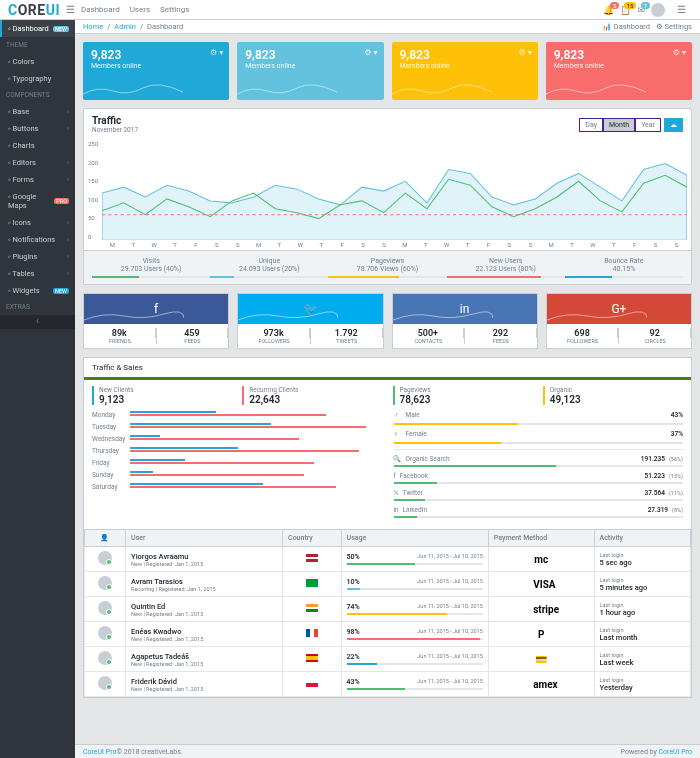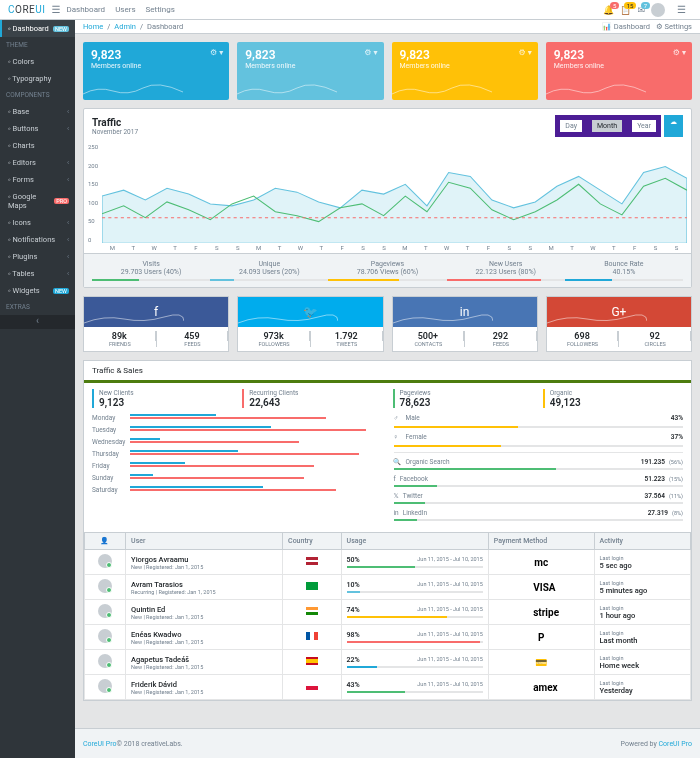--- a/index.html
+++ b/index.html
@@ -1,21 +1,21 @@
 <!DOCTYPE html>
 <html><head>
 <meta charset="utf-8">
 <style>
 * { margin: 0; padding: 0; box-sizing: border-box; }
 body { font-family: -apple-system, BlinkMacSystemFont, "Segoe UI", Roboto, sans-serif; font-size: 9px; background: #e4e5e6; width: 700px; height: 758px; overflow: hidden; }
 .app { display: flex; flex-direction: column; height: 100%; }
 
 
 .header { height: 20px; background: #fff; border-bottom: 1px solid #c8ced3; display: flex; align-items: center; padding: 0 8px; }
-.brand { font-weight: 400; color: #20a8d8; font-size: 10px; letter-spacing: 0.5px; }
+.brand { font-weight: 700; color: #20a8d8; font-size: 14px; letter-spacing: 0.5px; }
 .brand .o { color: #3a3f44; }
 .ham { margin: 0 6px; color: #73818f; font-size: 10px; }
 .header-nav { display: flex; gap: 10px; font-size: 8px; color: #73818f; }
 .header-right { margin-left: auto; display: flex; align-items: center; gap: 6px; }
 .badge-pill { border-radius: 6px; padding: 0 3px; font-size: 6px; color: #fff; }
 .bp-red { background: #f86c6b; }
 .bp-yellow { background: #ffc107; color: #23282c; }
 .bp-blue { background: #63c2de; }
 .avatarh { width: 14px; height: 14px; border-radius: 50%; background: #c8ced3; }
 
@@ -55,21 +55,21 @@
 .widget p { font-size: 7px; opacity: 0.9; }
 .widget .gear { position: absolute; right: 6px; top: 6px; font-size: 8px; opacity: 0.8; }
 .spark { position: absolute; bottom: 0; left: 0; right: 0; height: 24px; }
 
 
 .card { background: #fff; border: 1px solid #c8ced3; border-radius: 2px; margin-bottom: 8px; }
 .traffic-head { padding: 6px 8px; display: flex; align-items: center; }
 .traffic-head h4 { font-size: 10px; color: #23282c; }
 .traffic-head small { font-size: 6.5px; color: #73818f; display: block; }
 .btn-group { margin-left: auto; display: flex; }
-.btn-sm { border: 5px solid #4c1d95; padding: 2px 5px; font-size: 7px; background: #fff; color: #73818f; }
+.btn-sm { border: 1px solid #4c1d95; padding: 2px 5px; font-size: 7px; background: #fff; color: #73818f; }
 .btn-sm.active { background: #c8ced3; color: #23282c; }
 .btn-prim { background: #20a8d8; color: #fff; border: 1px solid #20a8d8; padding: 2px 5px; font-size: 7px; margin-left: 3px; }
 
 .chart-area { height: 110px; padding: 4px 8px; position: relative; }
 .yaxis { position: absolute; left: 4px; top: 0; bottom: 10px; display: flex; flex-direction: column; justify-content: space-between; font-size: 6px; color: #73818f; }
 .chart-svg { position: absolute; left: 18px; right: 4px; top: 2px; bottom: 14px; }
 .xaxis { position: absolute; bottom: 2px; left: 18px; right: 4px; display: flex; font-size: 6px; color: #73818f; }
 .xaxis span { flex: 1; text-align: center; }
 
 .traffic-foot { background: #f0f3f5; padding: 6px 8px; display: flex; border-top: 1px solid #c8ced3; }
@@ -141,21 +141,21 @@
 .fl-in { background: linear-gradient(#ff9933 33%, #fff 33% 66%, #138808 66%); }
 .fl-fr { background: linear-gradient(90deg, #0055a4 33%, #fff 33% 66%, #ef4135 66%); }
 .fl-es { background: linear-gradient(#c60b1e 25%, #ffc400 25% 75%, #c60b1e 75%); }
 .fl-pl { background: linear-gradient(#fff 50%, #dc143c 50%); }
 .usage-top { display: flex; justify-content: space-between; }
 .usage-pct { font-weight: 600; color: #23282c; }
 .usage-dates { font-size: 5.5px; color: #73818f; }
 .usage-bar { height: 2px; background: #e4e5e6; margin-top: 2px; position: relative; }
 .pay { font-size: 10px; font-weight: 700; display: inline-block; width: 16px; text-align: center; }
 
-.footer { height: 30px; background: #f0f3f5; border-top: 1px solid #c8ced3; display: flex; align-items: center; padding: 0 8px; font-size: 7px; color: #73818f; }
+.footer { height: 14px; background: #f0f3f5; border-top: 1px solid #c8ced3; display: flex; align-items: center; padding: 0 8px; font-size: 7px; color: #73818f; }
 .footer a { color: #20a8d8; text-decoration: none; }
 .footer .right { margin-left: auto; }
 </style>
 </head>
 <body>
 
 <div class="app">
 
   <div class="header">
     <span class="brand"><span>C</span><span class="o">ORE</span><span>UI</span></span>
@@ -700,21 +700,21 @@
                       <span class="usage-pct">22%</span>
                       <span class="usage-dates">Jun 11, 2015 - Jul 10, 2015</span>
                     </div>
                     <div class="usage-bar">
                       <i style="position:absolute;left:0;top:0;bottom:0;width:22%;background:#20a8d8"></i>
                     </div>
                   </td>
                   <td style="text-align:center"><span class="pay">💳</span></td>
                   <td>
                     <div class="usub">Last login</div>
-                    <div class="uname">Home week</div>
+                    <div class="uname">Last week</div>
                   </td>
                 </tr>
                 <tr>
                   <td style="text-align:center"><span class="uavatar"></span></td>
                   <td>
                     <div class="uname">Friderik Dávid</div>
                     <div class="usub">New | Registered: Jan 1, 2015</div>
                   </td>
                   <td style="text-align:center"><span class="flag fl-pl"></span></td>
                   <td>

